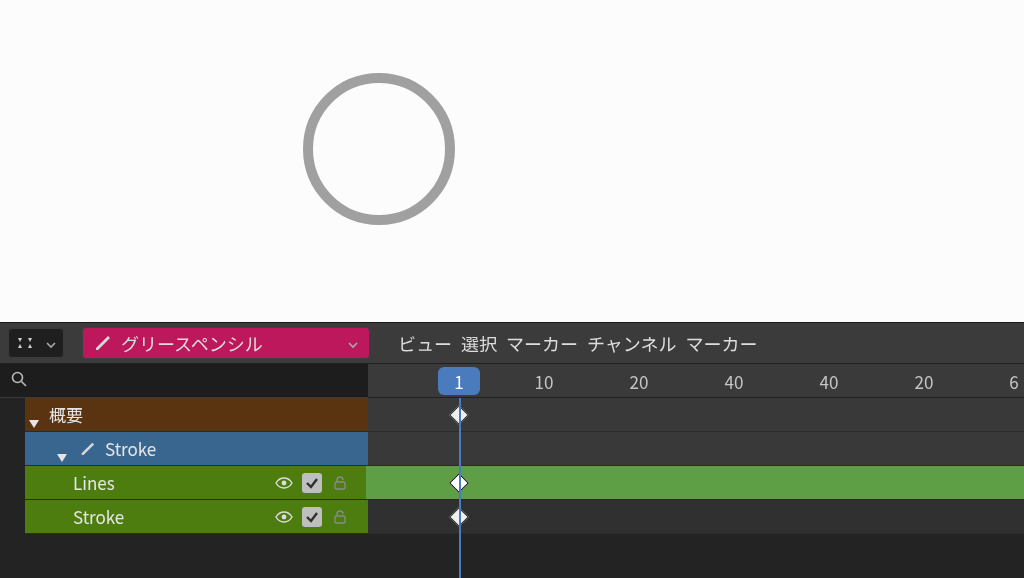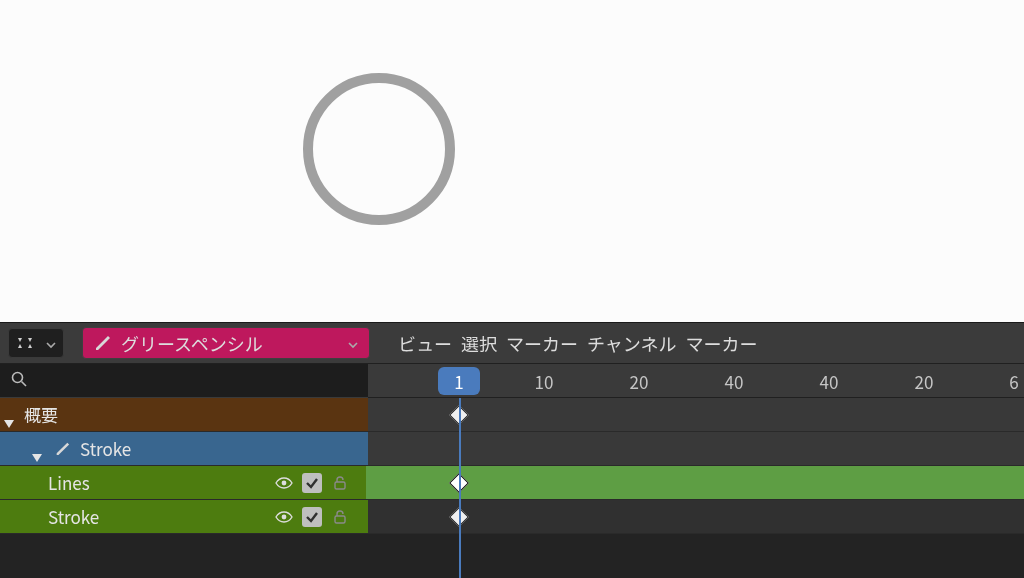--- a/index.html
+++ b/index.html
@@ -65,20 +65,21 @@
     transform:translateX(-50%); font-size:17px;
   }
 
   .channels {
     position:absolute; left:0; top:76px; width:368px;
   }
   .channel-row {
     height:34px; display:flex; align-items:center; gap:6px;
     padding-right:18px; color:#e5e5e5; font-size:17px;
     border-bottom:1px solid #2a2a2a;
+    margin-left:25px;
   }
   .row-summary { background:#5a3411; }
   .row-object  { background:#39668f; }
   .row-layer   { background:#4d7c0f; }
 
   .disclosure {
     width:14px; height:14px; margin-left:4px; flex:0 0 auto;
   }
   .indent-1 { width:22px; flex:0 0 auto; }
   .indent-2 { width:42px; flex:0 0 auto; }

